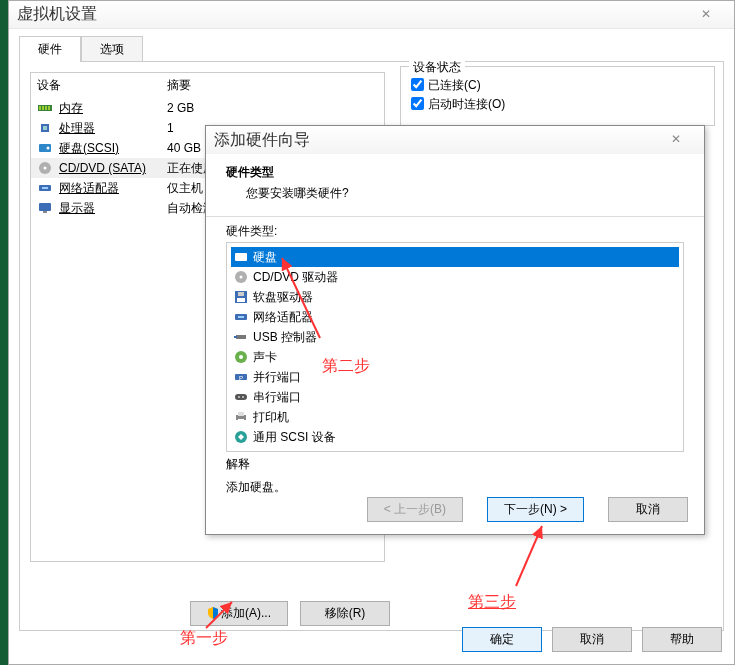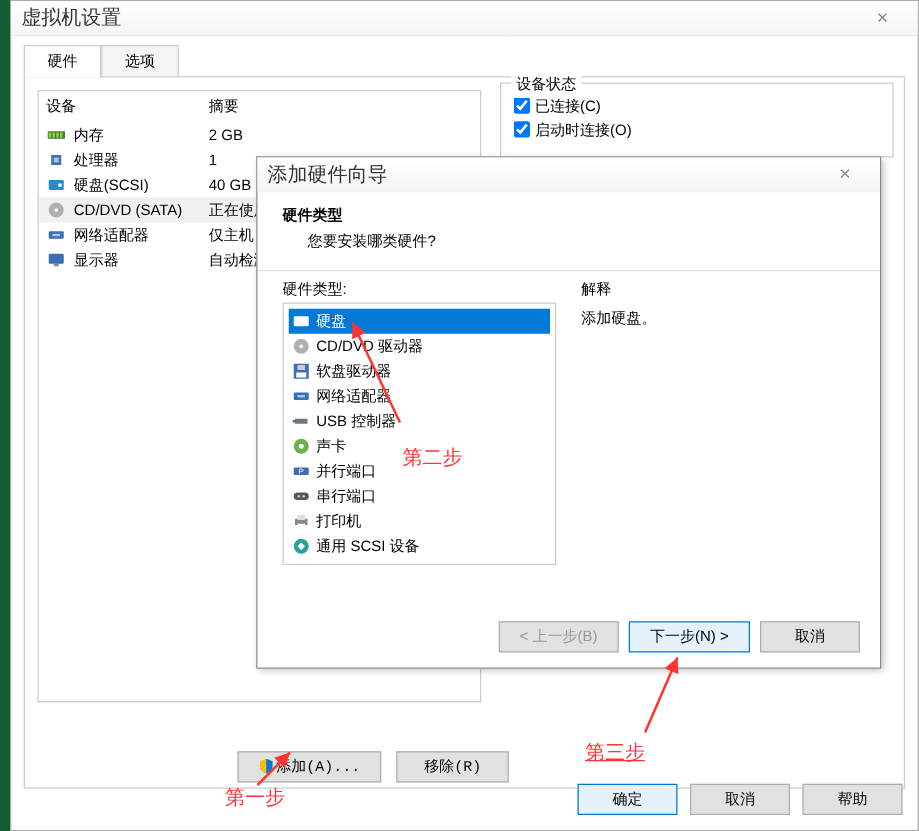--- a/index.html
+++ b/index.html
@@ -15,52 +15,52 @@
 .tab.active { background: #fff; z-index: 2; }
 .tab:not(.active) { background: #f4f4f4; }
 .panel-body { border: 1px solid #ccc; margin: 0 10px; padding: 10px; height: 570px; background: #fff; position: relative; }
 
 
 .device-area { border: 1px solid #ccc; width: 355px; height: 490px; padding: 0; }
 .dev-header { display: flex; font-size: 12px; padding: 4px 6px; }
 .dev-header .c1 { width: 130px; }
 .dev-row { display: flex; align-items: center; padding: 2px 6px; font-size: 12px; height: 20px; }
 .dev-row .ic { width: 16px; height: 14px; margin-right: 6px; display: inline-flex; align-items: center; justify-content: center; }
-.dev-row .lab { width: 108px; }
+.dev-row .lab { width: 108px; text-decoration: underline; }
 .dev-row.selected { background: #f0f0f0; }
-.bottom-buttons { position: absolute; left: 170px; bottom: 4px; display: flex; gap: 12px; font-family: Liberation Mono, monospace; }
+.bottom-buttons { position: absolute; left: 170px; bottom: 4px; display: flex; gap: 12px; }
 .btn { border: 1px solid #adadad; background: #e1e1e1; padding: 3px 16px; font-size: 12px; min-width: 80px; text-align: center; }
 .btn.wide { min-width: 90px; }
 .shield { width: 12px; height: 12px; display: inline-block; vertical-align: -2px; margin-right: 2px; }
 
 
 .status-box { position: absolute; left: 380px; top: 4px; width: 315px; border: 1px solid #ccc; padding: 8px 10px 10px; }
 .status-box legend { position: absolute; top: -8px; left: 8px; background: #fff; padding: 0 4px; font-size: 12px; }
 .status-box label { display: block; font-size: 12px; margin: 2px 0; }
 .status-box input[type=checkbox] { vertical-align: -2px; margin-right: 4px; }
 
 .main-actions { position: absolute; right: 12px; bottom: 12px; display: flex; gap: 10px; }
 .main-actions .btn.primary { border: 1px solid #0078d7; background: #e5f1fb; }
 
 
 .wizard { position: absolute; left: 205px; top: 125px; width: 500px; height: 410px; background: #fff; border: 1px solid #888; box-shadow: 2px 2px 6px rgba(0,0,0,.25); z-index: 10; }
 .wizard .titlebar { border-bottom: none; }
 .wizard .head { padding: 10px 20px 14px; }
 .wizard .head .h1 { font-size: 12px; font-weight: bold; margin-bottom: 4px; }
 .wizard .head .h2 { font-size: 12px; margin-left: 20px; }
 .wizard .hr { border-top: 1px solid #ddd; margin: 0; }
-.wizard .content { display: flex; padding: 6px 20px; gap: 20px; }
+.wizard .content { display: flex; padding: 6px 20px; gap: 4px; flex-direction: column; }
 .wizard .col { flex: 1; }
 .wizard .col h4 { font-size: 12px; font-weight: normal; margin-bottom: 2px; }
 .wizard .list { border: 1px solid #ccc; height: 210px; padding: 4px; overflow: hidden; }
 .wizard .item { display: flex; align-items: center; height: 20px; font-size: 12px; padding: 0 2px; }
 .wizard .item .ic { width: 16px; height: 14px; margin-right: 4px; display: inline-flex; align-items: center; justify-content: center; }
 .wizard .item.sel { background: #0078d7; color: #fff; }
 .wizard .explain { padding-top: 4px; font-size: 12px; }
-.wizard .footer { position: absolute; bottom: 12px; right: 16px; display: flex; gap: 8px; }
+.wizard .footer { position: absolute; bottom: 12px; right: 16px; display: flex; gap: 24px; }
 .wizard .btn[disabled] { color: #999; }
 .wizard .btn.primary { border: 1px solid #0078d7; background: #e5f1fb; }
 
 
 .anno { position: absolute; color: #ff3333; font-size: 16px; font-family: "SimSun", serif; pointer-events: none; z-index: 20; }
 .arrow { position: absolute; z-index: 19; pointer-events: none; }
 
 
 svg { display: block; }
 </style>

